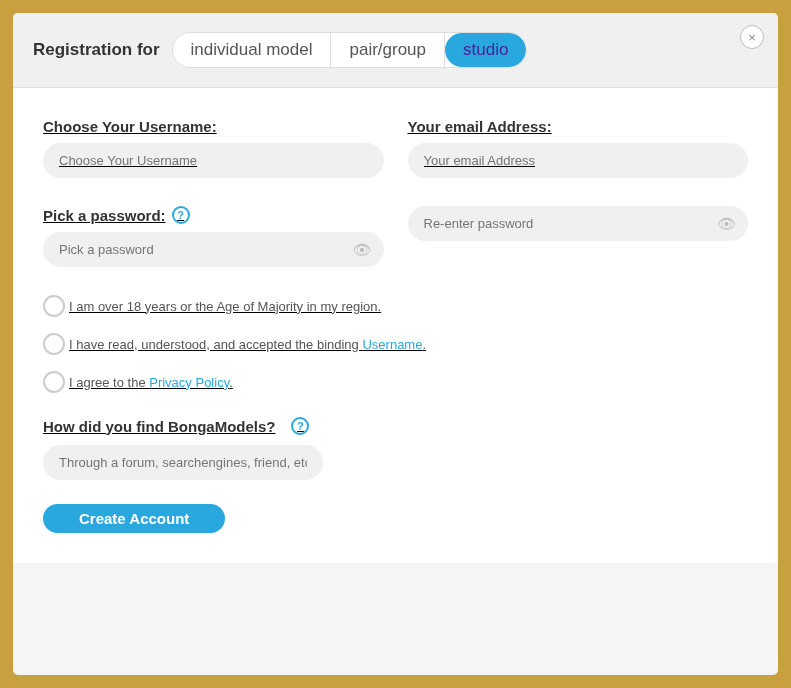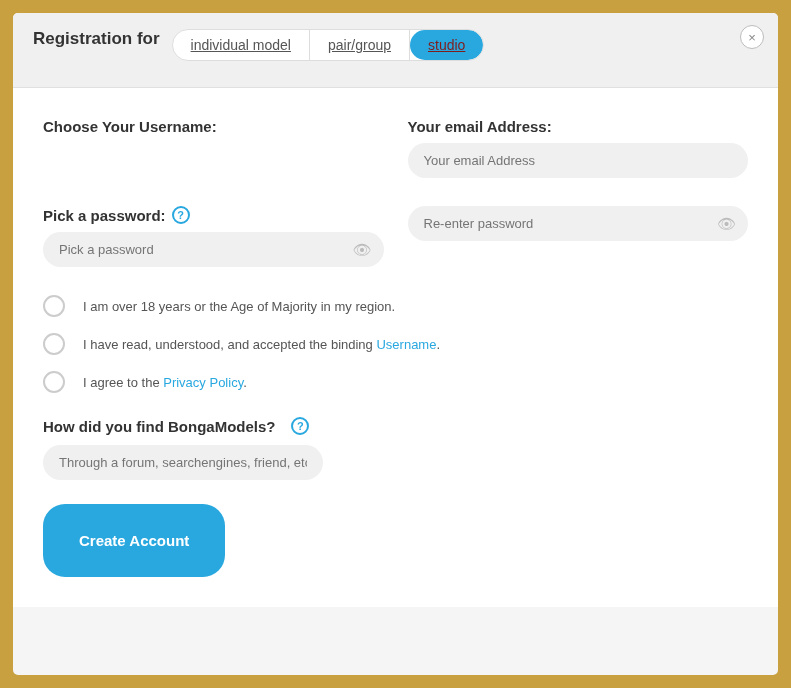--- a/index.html
+++ b/index.html
@@ -18,21 +18,21 @@
       width: 771px;
       min-height: 668px;
       position: relative;
       overflow: hidden;
     }
     .modal-header {
       background: #f0f0f0;
       border-bottom: 1px solid #e0e0e0;
       padding: 16px 20px;
       display: flex;
-      align-items: flex-start;
+      align-items: center;
       gap: 12px;
       min-height: 75px;
     }
     .registration-label {
       font-size: 17px;
       font-weight: 600;
       color: #333;
       white-space: nowrap;
     }
     .tab-group {
@@ -41,31 +41,30 @@
       border: 1px solid #ddd;
       border-radius: 20px;
       overflow: hidden;
       background: #fff;
     }
     .tab-btn {
       padding: 7px 18px;
       background: transparent;
       border: none;
       cursor: pointer;
-      font-size: 14px;
+      font-size: 17px;
       color: #555;
       white-space: nowrap;
-      text-decoration: underline;
     }
     .tab-btn:not(:last-child) {
       border-right: 1px solid #ddd;
     }
     .tab-btn.active {
       background: #29a8e0;
-      color: #7f1d1d;
+      color: #4c1d95;
       border-radius: 18px;
       font-weight: 500;
     }
     .close-btn {
       position: absolute;
       top: 12px;
       right: 14px;
       width: 24px;
       height: 24px;
       border: 1px solid #bbb;
@@ -74,20 +73,21 @@
       cursor: pointer;
       display: flex;
       align-items: center;
       justify-content: center;
       font-size: 13px;
       color: #888;
     }
     .modal-body {
       background: #fff;
       padding: 30px 30px 30px 30px;
+      text-decoration: underline;
     }
     .form-row {
       display: flex;
       gap: 24px;
       margin-bottom: 28px;
     }
     .form-group {
       flex: 1;
       display: flex;
       flex-direction: column;
@@ -142,21 +142,21 @@
     }
     .checkboxes-section {
       margin-bottom: 24px;
       display: flex;
       flex-direction: column;
       gap: 16px;
     }
     .checkbox-row {
       display: flex;
       align-items: center;
-      gap: 18px;
+      gap: 4px;
     }
     .custom-checkbox {
       width: 22px;
       height: 22px;
       border: 2px solid #ccc;
       border-radius: 50%;
       background: #fff;
       flex-shrink: 0;
       cursor: pointer;
     }
@@ -188,21 +188,21 @@
       background: #f0f0f0;
       font-size: 13px;
       color: #aaa;
       outline: none;
     }
     .create-btn {
       background: #29a8e0;
       color: #fff;
       border: none;
       border-radius: 22px;
-      padding: 28px 36px;
+      padding: 6px 36px;
       font-size: 15px;
       font-weight: 600;
       cursor: pointer;
       min-width: 165px;
     }
   </style>
 </head>
 <body>
 
 <div class="modal">
@@ -216,20 +216,21 @@
     </div>
     <button class="close-btn">×</button>
   </div>
 
   <div class="modal-body">
 
     
     <div class="form-row">
       <div class="form-group">
         <label class="form-label">Choose Your Username:</label>
+        <input class="form-input" type="text" placeholder="Choose Your Username" style="">
       </div>
       <div class="form-group">
         <label class="form-label">Your email Address:</label>
         <input class="form-input" type="email" placeholder="Your email Address" style="">
       </div>
     </div>
 
     
     <div class="form-row">
       <div class="form-group">

